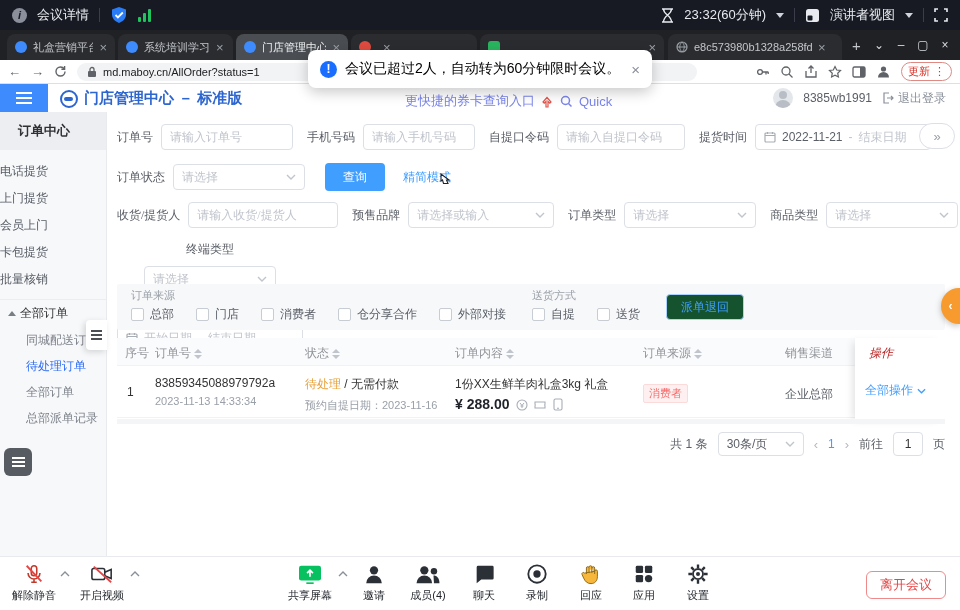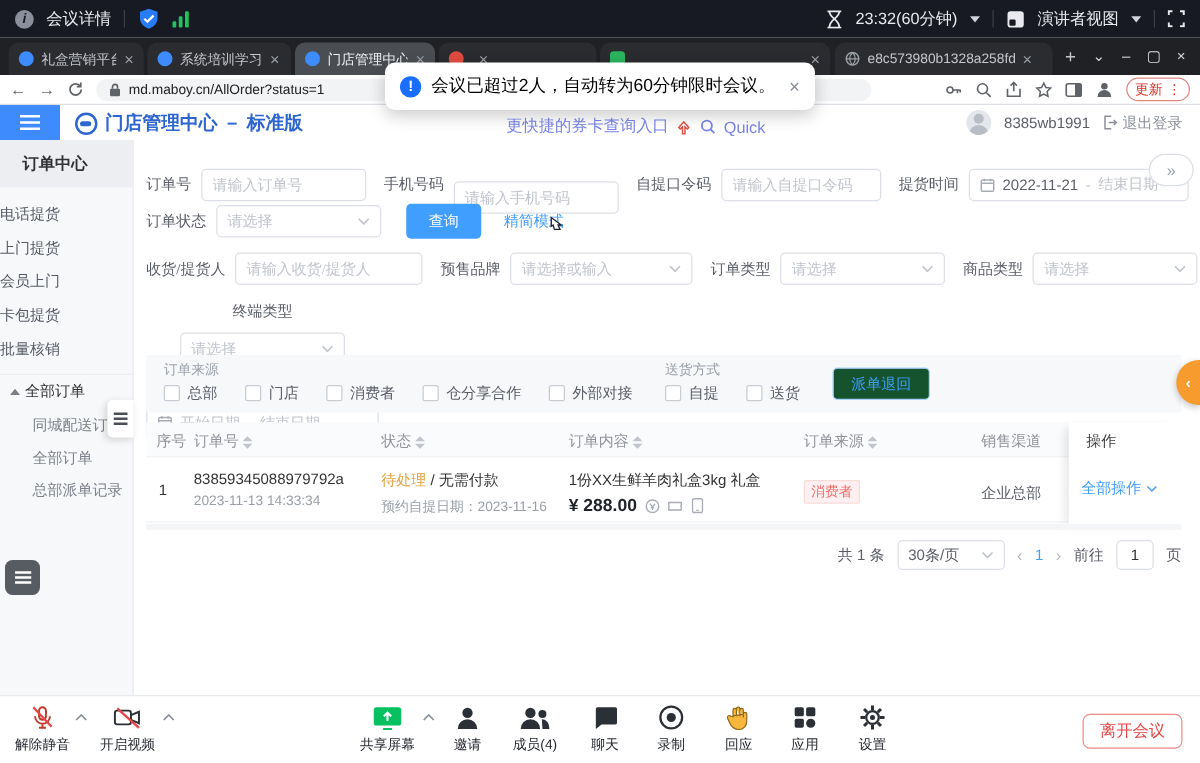--- a/index.html
+++ b/index.html
@@ -102,21 +102,21 @@
   .sorticon .up { border-bottom:4px solid #c0c4cc; }
   .sorticon .dn { border-top:4px solid #c0c4cc; }
   .trow { position:absolute; left:10px; top:254px; width:828px; height:52px; background:#fff; border-bottom:1px solid #f0f2f5; }
   .td { position:absolute; font-size:12px; color:#333; }
   .sub { color:#9aa0a8; font-size:11px; margin-top:5px; }
   .status-orange { color:#e6a23c; }
   .price { font-weight:bold; font-size:14px; color:#1f2329; }
   .mini-ic { display:inline-block; vertical-align:-2px; margin-left:3px; }
   .tag-red { display:inline-block; background:#fef0f0; border:1px solid #fbdada; color:#f56c6c; font-size:11px; border-radius:2px; padding:1px 5px; }
   .opcol { position:absolute; left:748px; top:226px; width:90px; height:86px; background:#fff; box-shadow:-6px 0 8px -4px rgba(0,0,0,0.12); }
-  .opcol .oph { position:absolute; left:14px; top:7px; color:#404040; }
+  .opcol .oph { position:absolute; left:14px; top:7px; color:#b91c1c;font-style:italic; }
   .opcol .opv { position:absolute; left:10px; top:44px; color:#409eff; display:flex; align-items:center; gap:4px; }
   .graystrip { position:absolute; left:10px; top:307px; width:828px; height:5px; background:#f4f5f7; }
 
   
   .pager { position:absolute; right:15px; top:320px; display:flex; align-items:center; gap:10px; color:#5a5e66; font-size:12px; }
   .psel { height:24px; width:86px; border:1px solid #dcdfe6; border-radius:4px; display:flex; align-items:center; justify-content:space-between; padding:0 8px; color:#5a5e66; }
   .pnav { color:#b4b8bf; font-size:13px; }
   .pcur { color:#409eff; }
   .pgoto { width:30px; height:24px; border:1px solid #dcdfe6; border-radius:4px; text-align:center; font-size:12px; color:#333; font-family:inherit; outline:none; }
 
@@ -296,34 +296,35 @@
     <div class="sb-item first">电话提货</div>
     <div class="sb-item">上门提货</div>
     <div class="sb-item">会员上门</div>
     <div class="sb-item">卡包提货</div>
     <div class="sb-item">批量核销</div>
     <div class="sb-parent">
       <span class="tri-up"></span>
       <span>全部订单</span>
     </div>
     <div class="sb-sub">同城配送订单</div>
+    <div class="sb-sub active">待处理订单</div>
     <div class="sb-sub">全部订单</div>
     <div class="sb-sub">总部派单记录</div>
     <div class="sb-handle">
         <i></i>
       </div>
   </div>
 
   <div class="content">
 
     <div class="frow" style="top:12px;">
       <span class="flabel">订单号</span>
       <input class="inp" style="width: 132px;" placeholder="请输入订单号">
       <span class="flabel" style="margin-left:6px">手机号码</span>
-      <input class="inp" style="width: 132px; margin-top: 21px;" placeholder="请输入手机号码">
+      <input class="inp" style="width: 112px;" placeholder="请输入手机号码">
       <span class="flabel" style="margin-left:6px">自提口令码</span>
       <input class="inp" style="width: 128px;" placeholder="请输入自提口令码">
       <span class="flabel" style="margin-left:6px">提货时间</span>
       <span class="daterange" style="width:176px">
         <svg class="mini" width="12" height="12" viewBox="0 0 12 12">
           <rect x="1" y="2" width="10" height="9" rx="1" fill="none" stroke="#a8adb5" stroke-width="1.2"></rect>
           <path d="M1 4.5h10M3.5 1v2M8.5 1v2" stroke="#a8adb5" stroke-width="1.2"></path>
         </svg>
         <span class="val">2022-11-21</span>
         <span>-</span>

